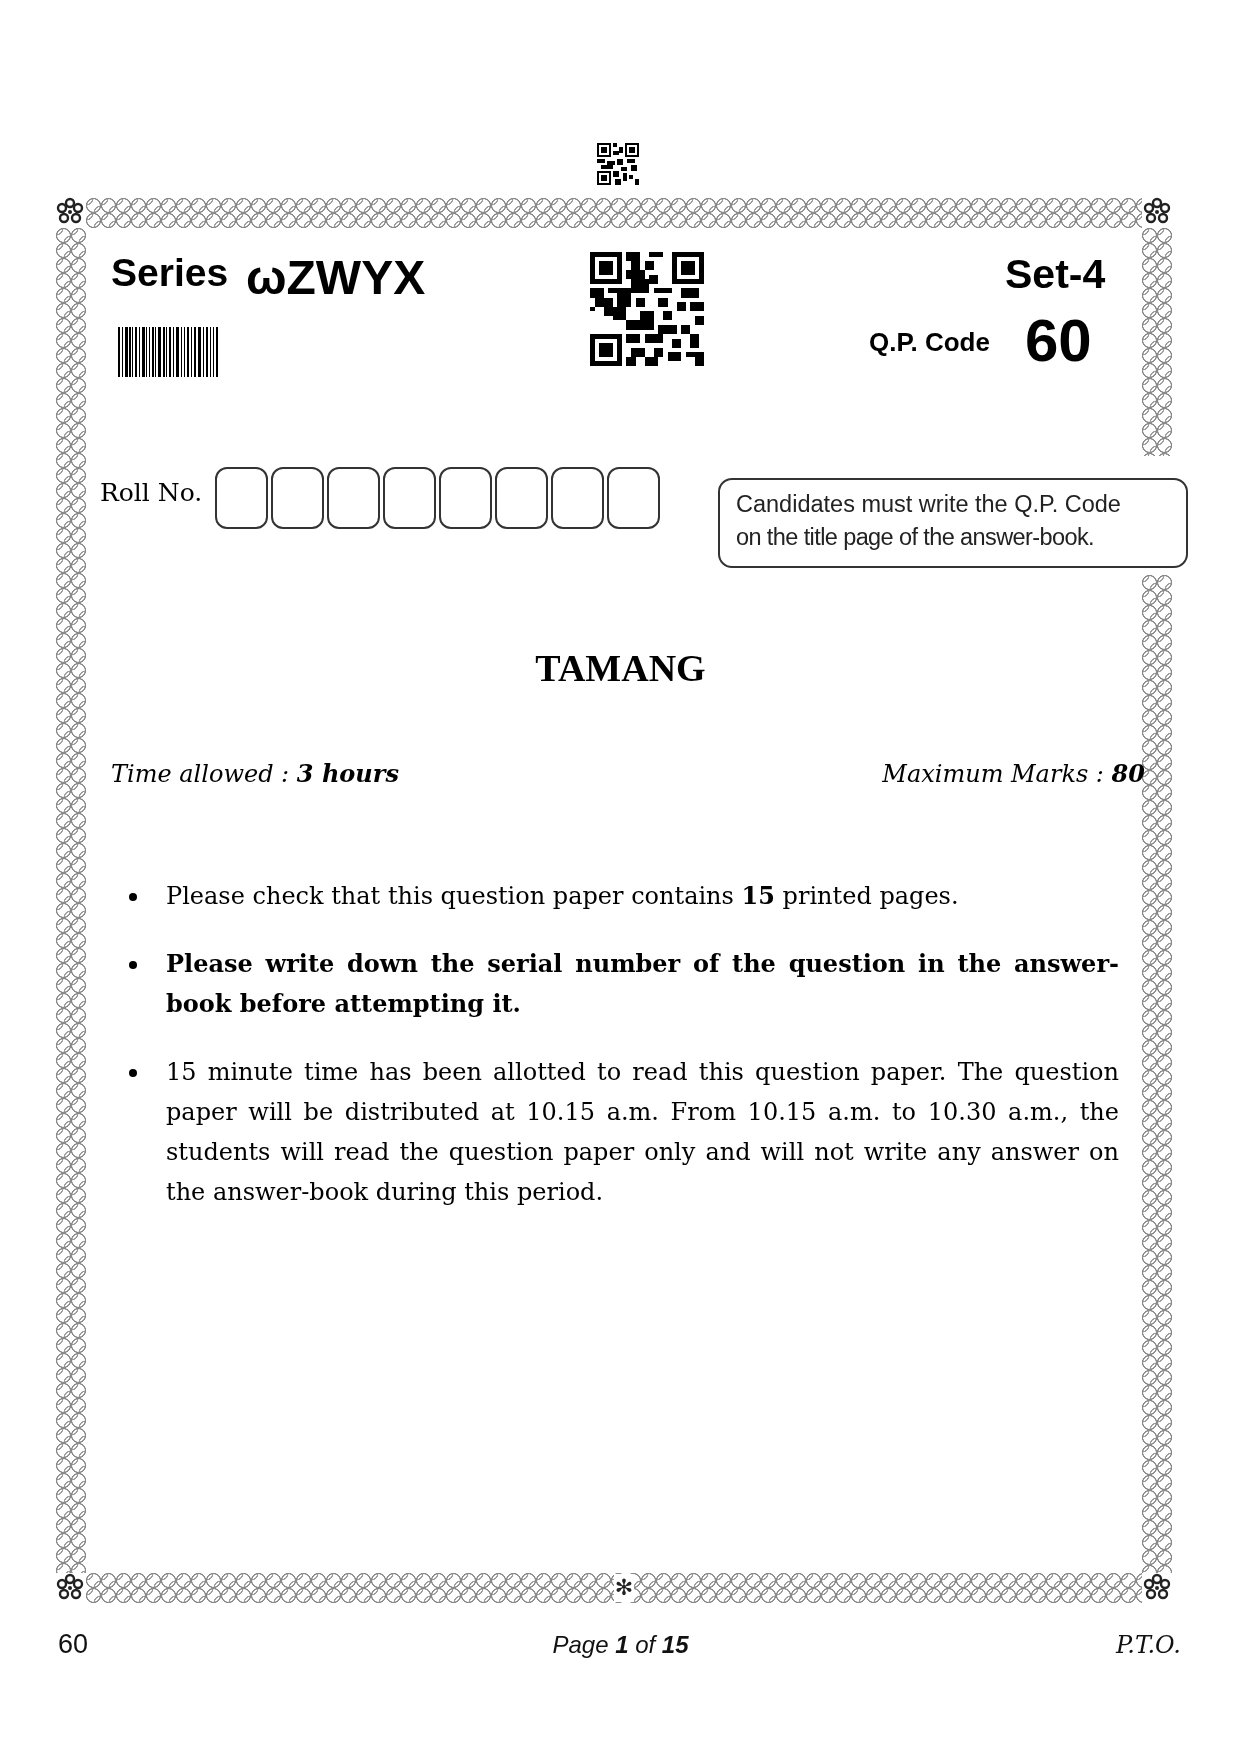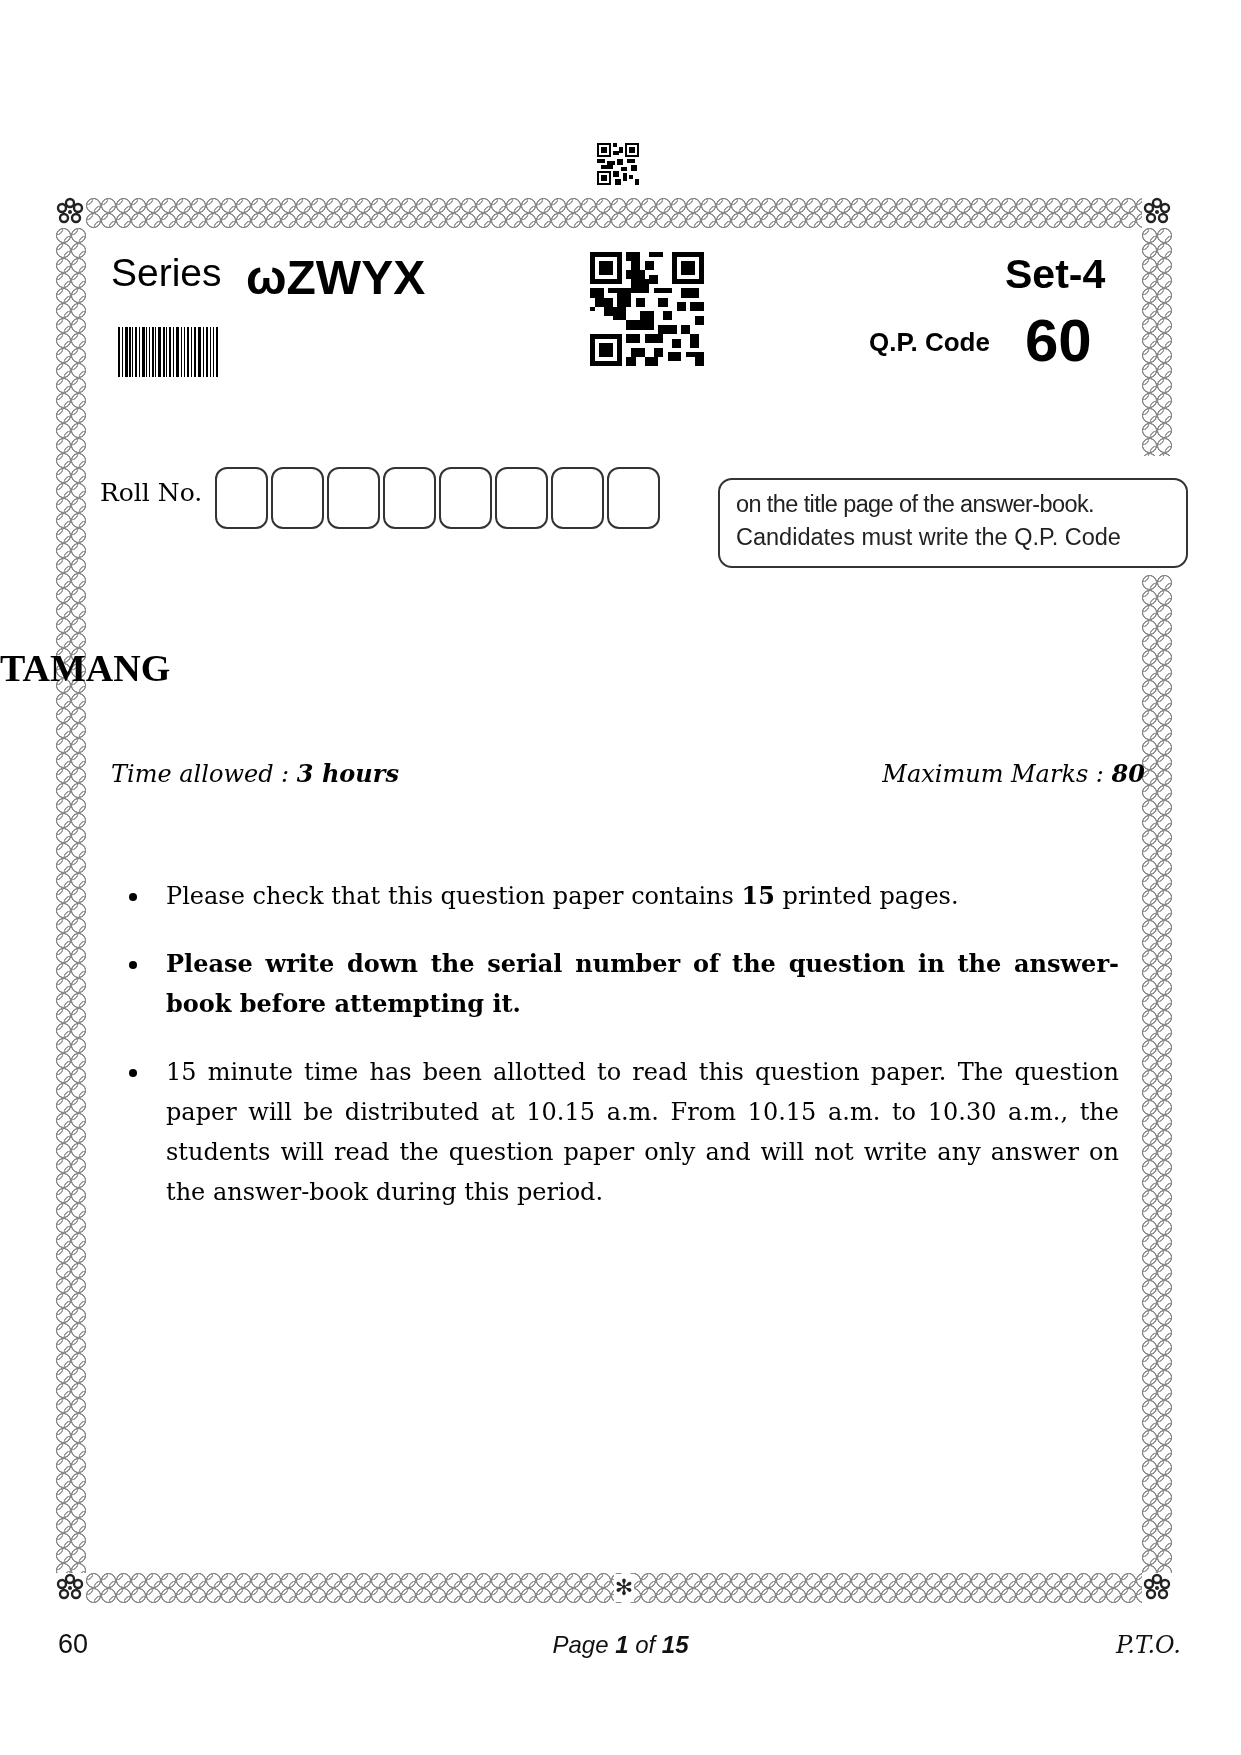--- a/index.html
+++ b/index.html
@@ -112,21 +112,21 @@
     <circle cx="15" cy="6" r="4"></circle>
       <circle cx="23" cy="11" r="4"></circle>
       <circle cx="21" cy="21" r="4"></circle>
       <circle cx="9" cy="21" r="4"></circle>
       <circle cx="7" cy="11" r="4"></circle>
   </g>
   <circle cx="15" cy="15" r="2" fill="#222"></circle>
 </svg>
 <div class="abs sans" style="left:614px; top:1574px; width:20px; height:28px; background:#fff; font-size:22px; line-height:28px; text-align:center; color:#222;">✻</div>
 
-<div class="abs sans" style="left:111px; top:250px; font-size:39px; font-weight:normal; line-height:46px;">Series</div>
+<div class="abs sans" style="left:111px; top:250px; font-size:39px; font-weight:bold; line-height:46px;">Series</div>
 <div class="abs sans" style="left:246px; top:250px; font-size:48px; font-weight:bold; line-height:56px;">ωZWYX</div>
 
 <div class="abs" style="left:118px; top:327px; width:100px; height:50px;">
   <svg width="100" height="50" viewBox="0 0 100 50">
     <g fill="#000">
       <rect x="0" y="0" width="2" height="50"></rect>
         <rect x="4" y="0" width="1" height="50"></rect>
         <rect x="7" y="0" width="3" height="50"></rect>
       <rect x="11" y="0" width="2" height="50"></rect>
         <rect x="14" y="0" width="1" height="50"></rect>
@@ -221,25 +221,25 @@
   <div class="rollbox" style="left:271px;"></div>
   <div class="rollbox" style="left:327px;"></div>
   <div class="rollbox" style="left:383px;"></div>
   <div class="rollbox" style="left:439px;"></div>
   <div class="rollbox" style="left:495px;"></div>
   <div class="rollbox" style="left:551px;"></div>
   <div class="rollbox" style="left:607px;"></div>
 </div>
 
 <div class="callout">
+  <div>Candidates must write the Q.P. Code</div>
   <div style="letter-spacing:-0.6px;">on the title page of the answer-book.</div>
-  <div>Candidates must write the Q.P. Code</div>
-</div>
-
-<div class="abs tserif" style="left:0; width:1241px; top:646px; font-size:38px; font-weight:bold; line-height:44px;">TAMANG</div>
+</div>
+
+<div class="abs tserif" style="left:0; width:1241px; top:646px; text-align:center; font-size:38px; font-weight:bold; line-height:44px;">TAMANG</div>
 
 <div class="abs serif" style="left:111px; top:758px; font-size:24px; font-style:italic; line-height:32px;">
   <span>Time allowed : </span><b>3 hours</b>
 </div>
 <div class="abs serif" style="right:96px; top:758px; font-size:24px; font-style:italic; line-height:32px; text-align:right;">
   <span>Maximum Marks : </span><b>80</b>
 </div>
 
 <div class="bullets">
   <div class="bullet">

